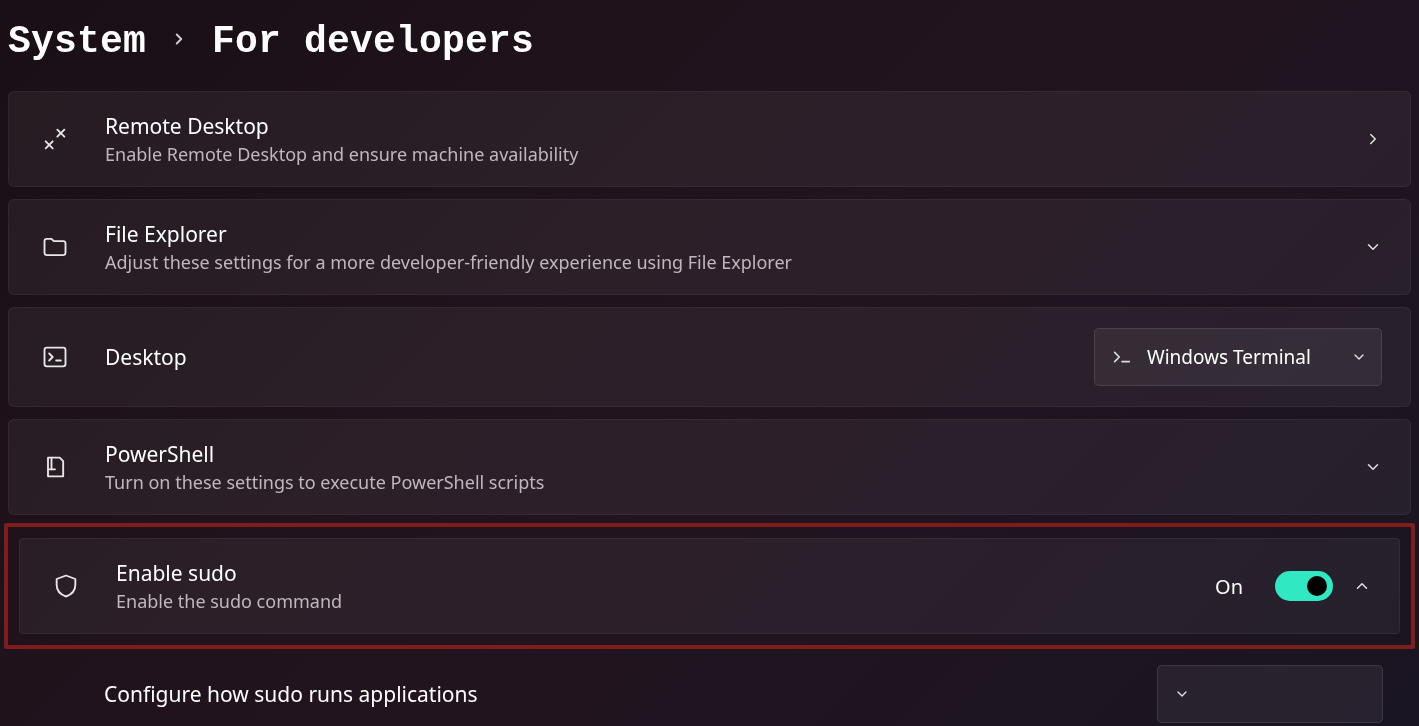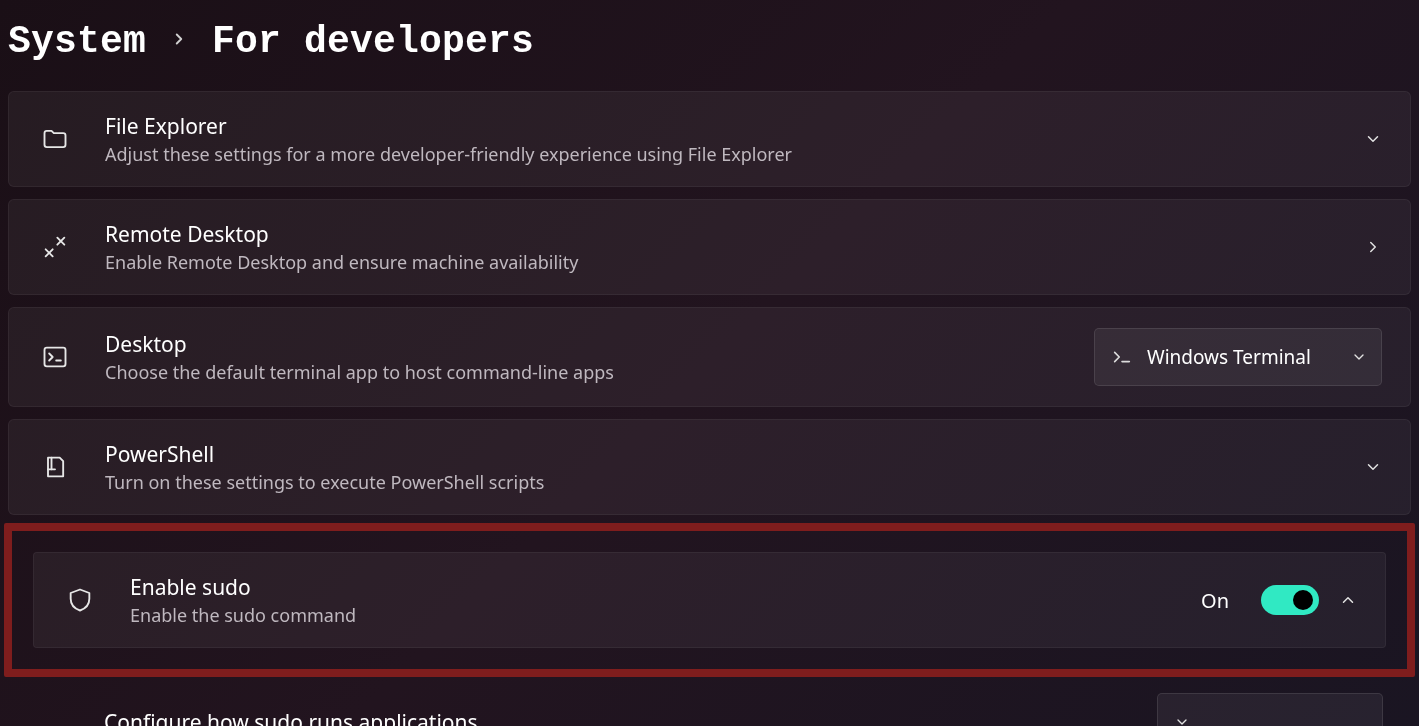--- a/index.html
+++ b/index.html
@@ -96,23 +96,23 @@
     border-radius: 50%;
     top: 5px; right: 6px;
   }
   .toggle-label {
     font-size: 20px;
     color: #ffffff;
     margin-right: 12px;
   }
 
   .highlight-box {
-    border: 8px solid #7f1d1d;
+    border: 4px solid #7f1d1d;
     border-radius: 2px;
-    padding: 21px;
+    padding: 11px;
     margin: -4px;
   }
   .sub-card {
     background: transparent;
     display:flex;
     align-items:center;
     padding: 20px 28px 32px 96px;
     min-height: 62px;
   }
   .sub-card .title { font-size: 21px; font-weight:400; flex:1; }
@@ -128,39 +128,20 @@
       </svg>
   </span>
   <span class="crumb">For developers</span>
 </div>
 
 <div class="items">
 
   <div class="setting-card">
     <div class="icon-slot">
       <svg width="28" height="28" viewBox="0 0 24 24" fill="none" stroke="currentColor" stroke-width="1.6" stroke-linecap="round" stroke-linejoin="round">
-        <path d="M3 7a2 2 0 0 1 2-2h4l2 2h8a2 2 0 0 1 2 2v8a2 2 0 0 1-2 2H5a2 2 0 0 1-2-2V7z"></path>
-      </svg>
-    </div>
-    <div class="labels">
-      <div class="title">File Explorer</div>
-      <div class="desc">Adjust these settings for a more developer-friendly experience using File Explorer</div>
-    </div>
-    <div class="right-controls">
-      <div class="chev">
-        <svg width="18" height="18" viewBox="0 0 24 24" fill="none" stroke="currentColor" stroke-width="2" stroke-linecap="round" stroke-linejoin="round">
-            <polyline points="6 9 12 15 18 9"></polyline>
-          </svg>
-      </div>
-    </div>
-  </div>
-
-  <div class="setting-card">
-    <div class="icon-slot">
-      <svg width="28" height="28" viewBox="0 0 24 24" fill="none" stroke="currentColor" stroke-width="1.6" stroke-linecap="round" stroke-linejoin="round">
         <path d="M14 4l6 6"></path>
           <path d="M20 4l-6 6"></path>
           <path d="M4 14l6 6"></path>
           <path d="M4 20l6-6"></path>
       </svg>
     </div>
     <div class="labels">
       <div class="title">Remote Desktop</div>
       <div class="desc">Enable Remote Desktop and ensure machine availability</div>
     </div>
@@ -169,28 +150,46 @@
         <svg width="18" height="18" viewBox="0 0 24 24" fill="none" stroke="currentColor" stroke-width="2" stroke-linecap="round" stroke-linejoin="round">
             <polyline points="9 18 15 12 9 6"></polyline>
           </svg>
       </div>
     </div>
   </div>
 
   <div class="setting-card">
     <div class="icon-slot">
       <svg width="28" height="28" viewBox="0 0 24 24" fill="none" stroke="currentColor" stroke-width="1.6" stroke-linecap="round" stroke-linejoin="round">
+        <path d="M3 7a2 2 0 0 1 2-2h4l2 2h8a2 2 0 0 1 2 2v8a2 2 0 0 1-2 2H5a2 2 0 0 1-2-2V7z"></path>
+      </svg>
+    </div>
+    <div class="labels">
+      <div class="title">File Explorer</div>
+      <div class="desc">Adjust these settings for a more developer-friendly experience using File Explorer</div>
+    </div>
+    <div class="right-controls">
+      <div class="chev">
+        <svg width="18" height="18" viewBox="0 0 24 24" fill="none" stroke="currentColor" stroke-width="2" stroke-linecap="round" stroke-linejoin="round">
+            <polyline points="6 9 12 15 18 9"></polyline>
+          </svg>
+      </div>
+    </div>
+  </div>
+
+  <div class="setting-card">
+    <div class="icon-slot">
+      <svg width="28" height="28" viewBox="0 0 24 24" fill="none" stroke="currentColor" stroke-width="1.6" stroke-linecap="round" stroke-linejoin="round">
         <rect x="3" y="4" width="18" height="16" rx="2"></rect>
           <path d="M7 9l3 3-3 3"></path>
           <path d="M13 15h4"></path>
       </svg>
     </div>
     <div class="labels">
       <div class="title">Desktop</div>
-      <div class="desc">Choose the default terminal app to host command-line apps</div>
     </div>
     <div class="right-controls">
       <div class="dropdown wide">
         <span class="dd-icon">
           <svg width="22" height="22" viewBox="0 0 24 24" fill="none" stroke="currentColor" stroke-width="1.8" stroke-linecap="round" stroke-linejoin="round">
             <path d="M4 7l5 5-5 5"></path>
               <path d="M12 17h8"></path>
           </svg>
         </span>
         <span class="dd-label">Windows Terminal</span>

